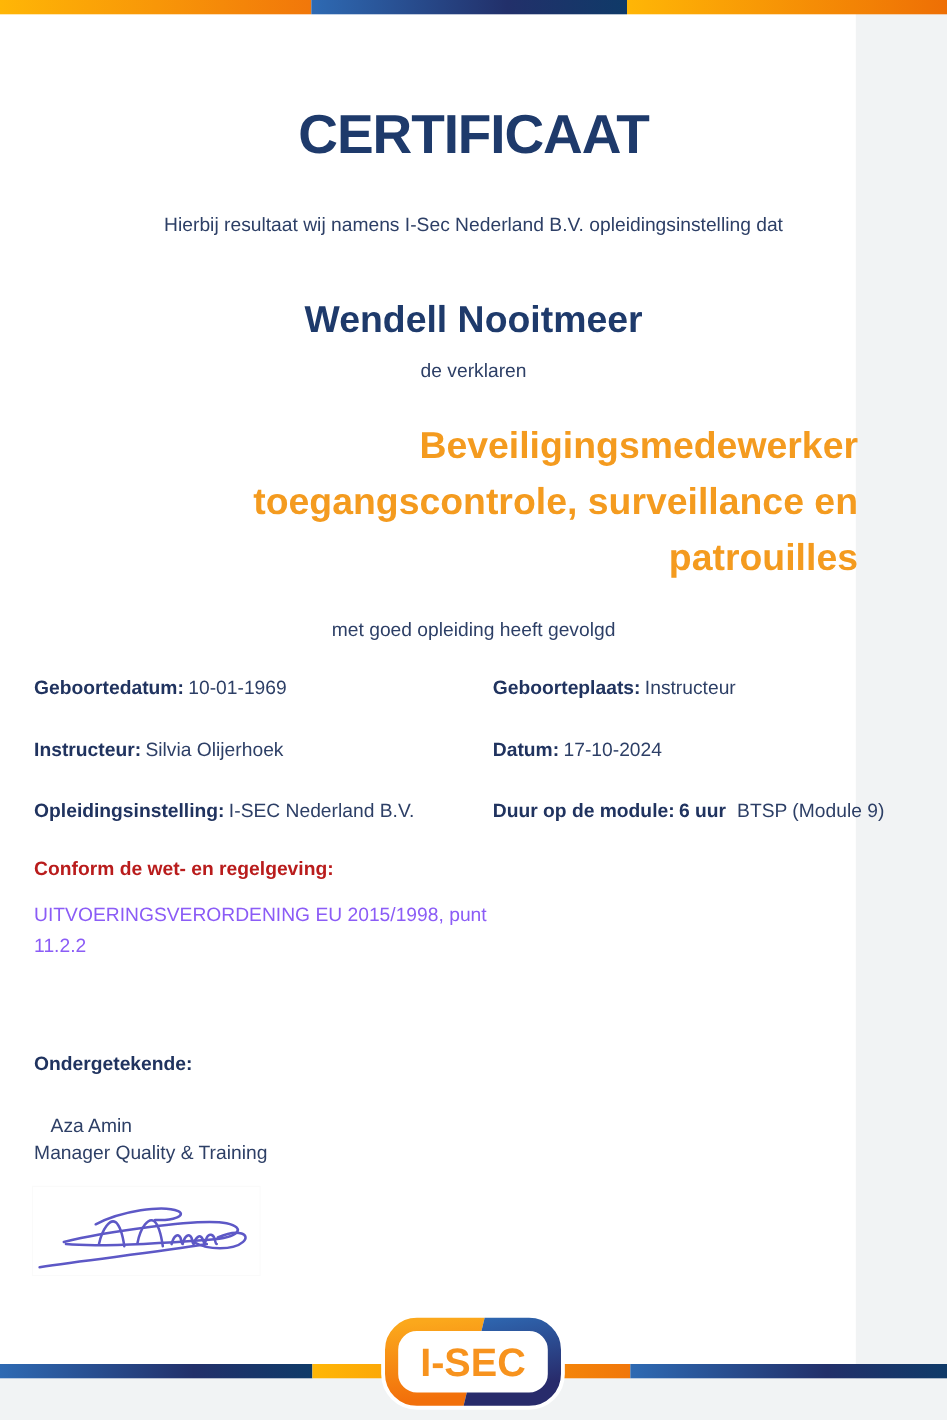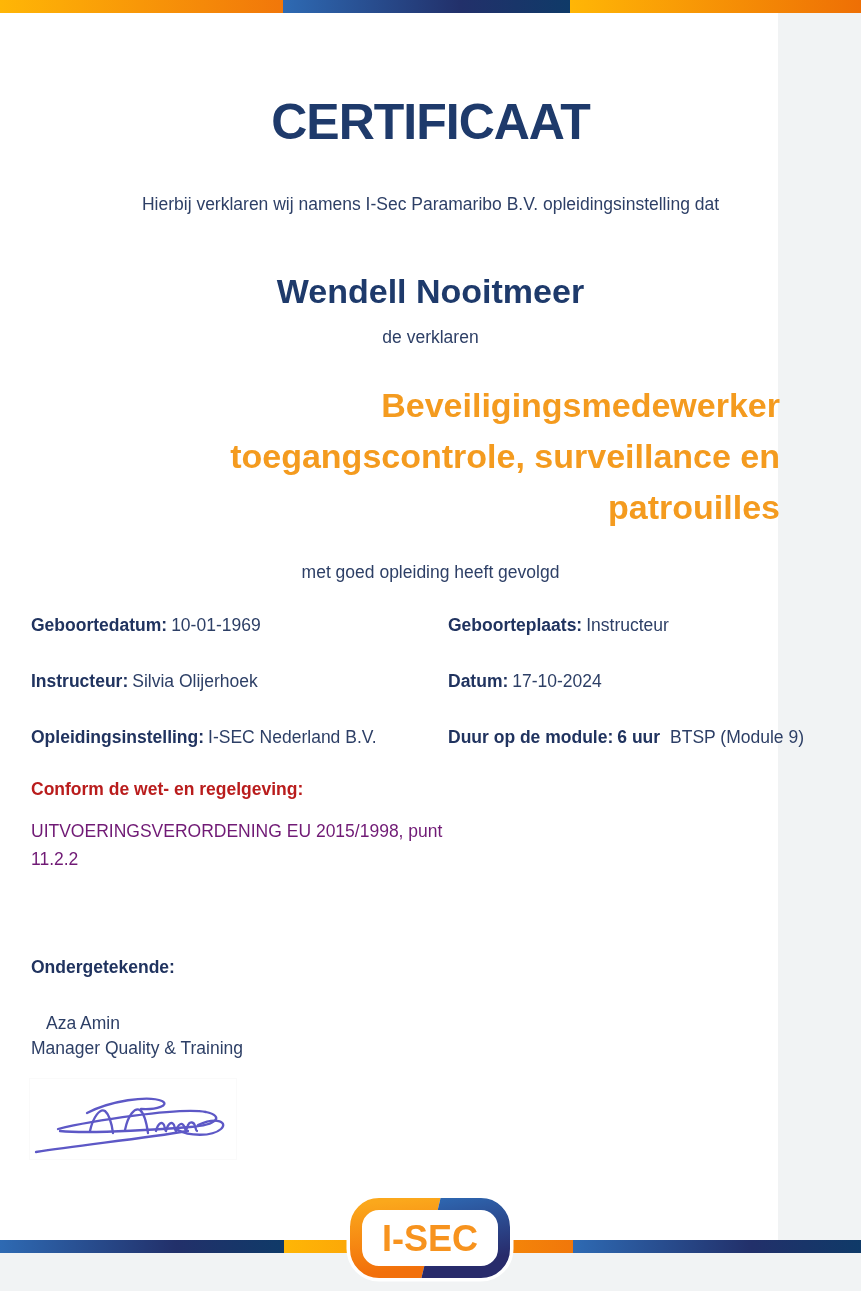--- a/index.html
+++ b/index.html
@@ -47,21 +47,21 @@
   .cell b { color: #20335f; margin-right: 4px; }
   .cell .v { }
   .cell .vb { font-weight: bold; color: #20335f; margin-right: 10px; }
   .col-l { left: 31px; }
   .col-r { left: 448px; }
   .row-1 { top: 612px; }
   .row-2 { top: 668px; }
   .row-3 { top: 724px; }
 
   .reg-label { position: absolute; left: 31px; top: 779px; font-size: 17.5px; font-weight: bold; color: #b91c1c; margin: 0; }
-  .reg-text  { position: absolute; left: 31px; top: 818px; width: 445px; font-size: 17.5px; line-height: 27.5px; color: #701a75; margin: 0; }
+  .reg-text  { position: absolute; left: 31px; top: 818px; width: 445px; font-size: 17.5px; line-height: 27.5px; color: #8b5cf6; margin: 0; }
 
   .signer-label { position: absolute; left: 31px; top: 957px; font-size: 17.5px; font-weight: bold; color: #20335f; margin: 0; }
   .signer-name  { position: absolute; left: 31px; top: 998px; font-size: 17.5px; color: #2d3f66; margin: 15px; }
   .signer-role  { position: absolute; left: 31px; top: 1038px; font-size: 17.5px; color: #2d3f66; margin: 0; }
 
   .sig-box {
     position: absolute; left: 30px; top: 1079px; width: 206px; height: 80px;
     background: #ffffff; box-shadow: 0 0 0 1px rgba(0,0,0,0.02);
   }
 
@@ -69,21 +69,21 @@
 </style>
 </head>
 <body>
 
 <div class="cert">
 
   <div class="bar bar-top"><span class="seg t1"></span><span class="seg t2"></span><span class="seg t3"></span></div>
 
   <h1 class="center title">CERTIFICAAT</h1>
 
-  <p class="center intro">Hierbij verklaren wij namens I-Sec Paramaribo B.V. opleidingsinstelling dat</p>
+  <p class="center intro">Hierbij resultaat wij namens I-Sec Nederland B.V. opleidingsinstelling dat</p>
 
   <h2 class="center name">Wendell Nooitmeer</h2>
 
   <p class="center pre">de verklaren</p>
 
   <h3 class="course">Beveiligingsmedewerker toegangscontrole, surveillance en patrouilles</h3>
 
   <p class="center result">met goed opleiding heeft gevolgd</p>
 
   <div class="cell col-l row-1"><b>Geboortedatum:</b><span class="v">10-01-1969</span></div>

